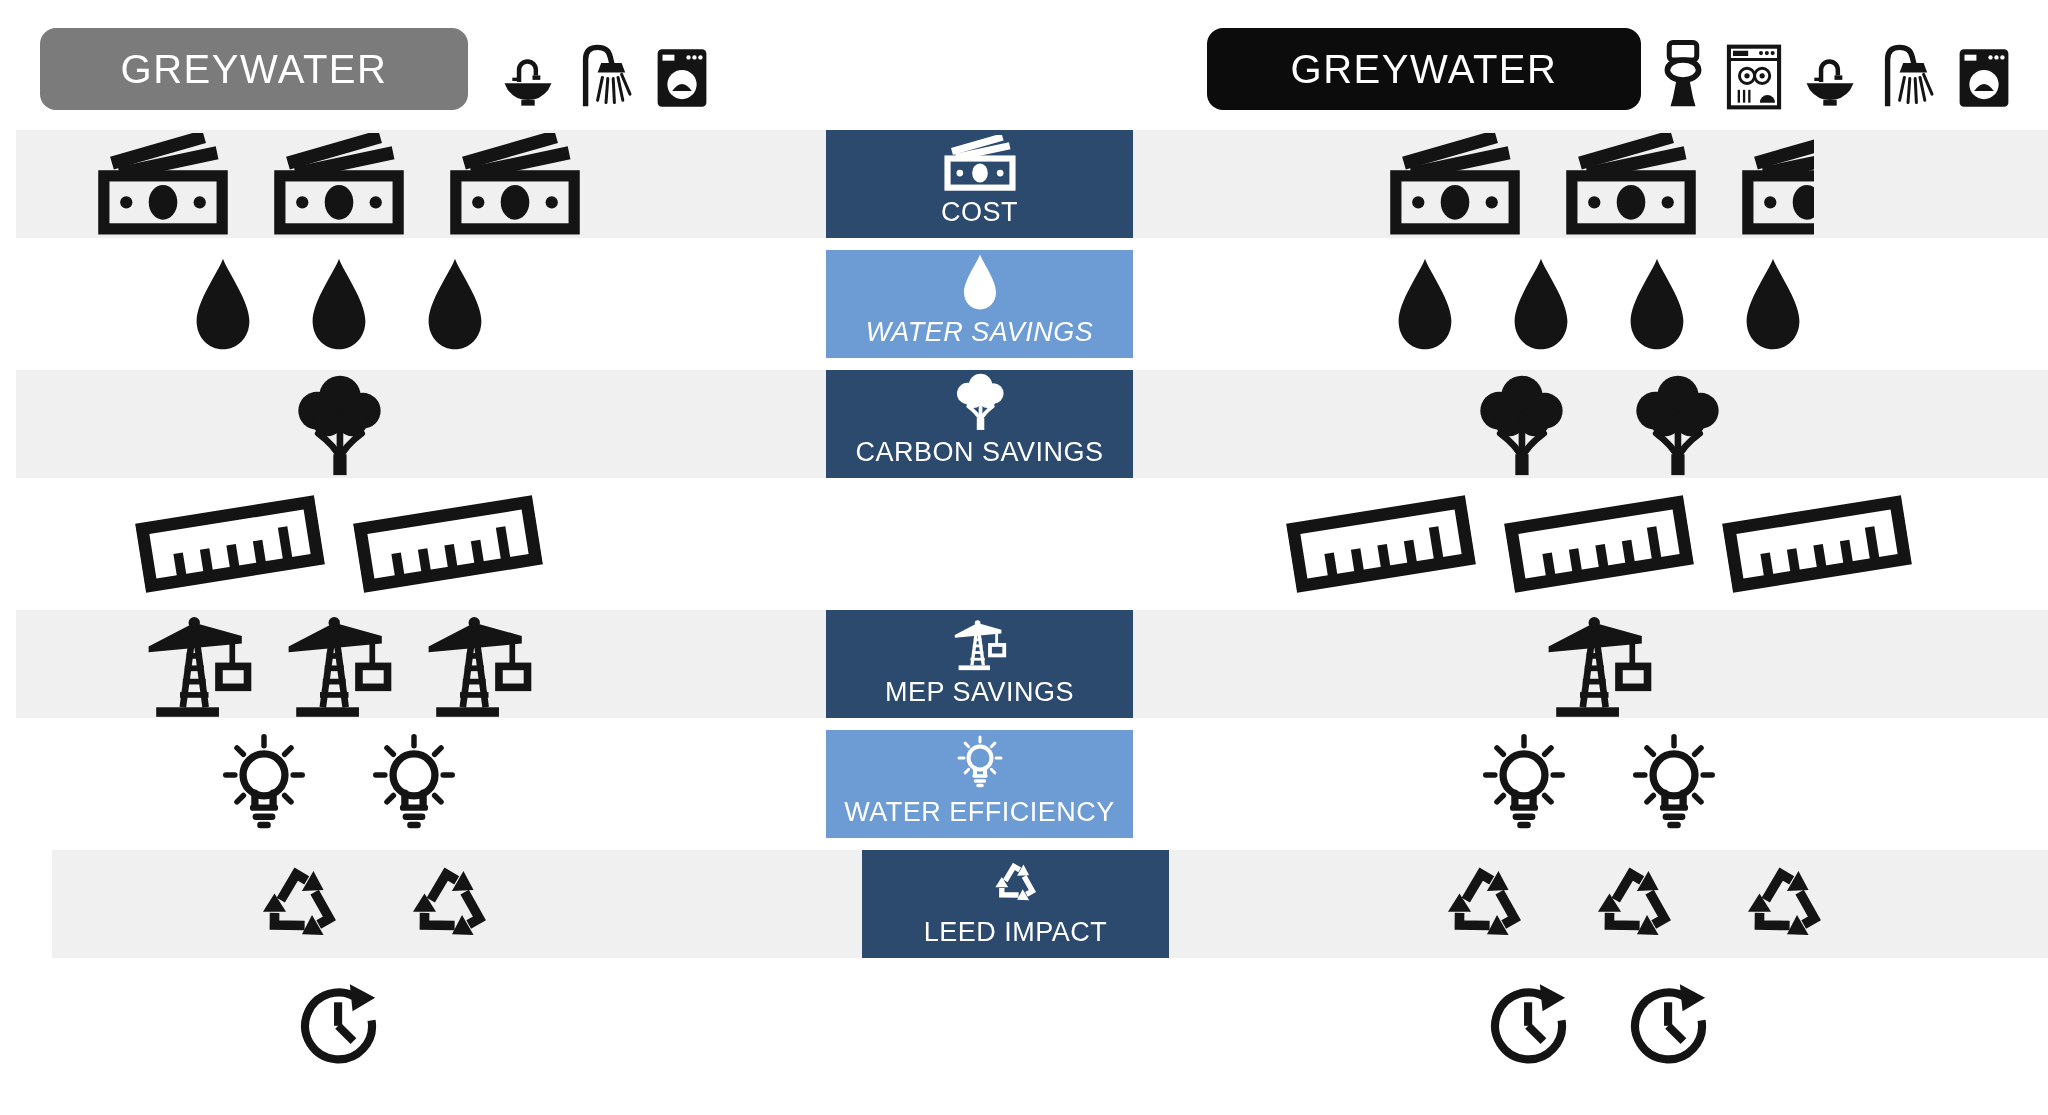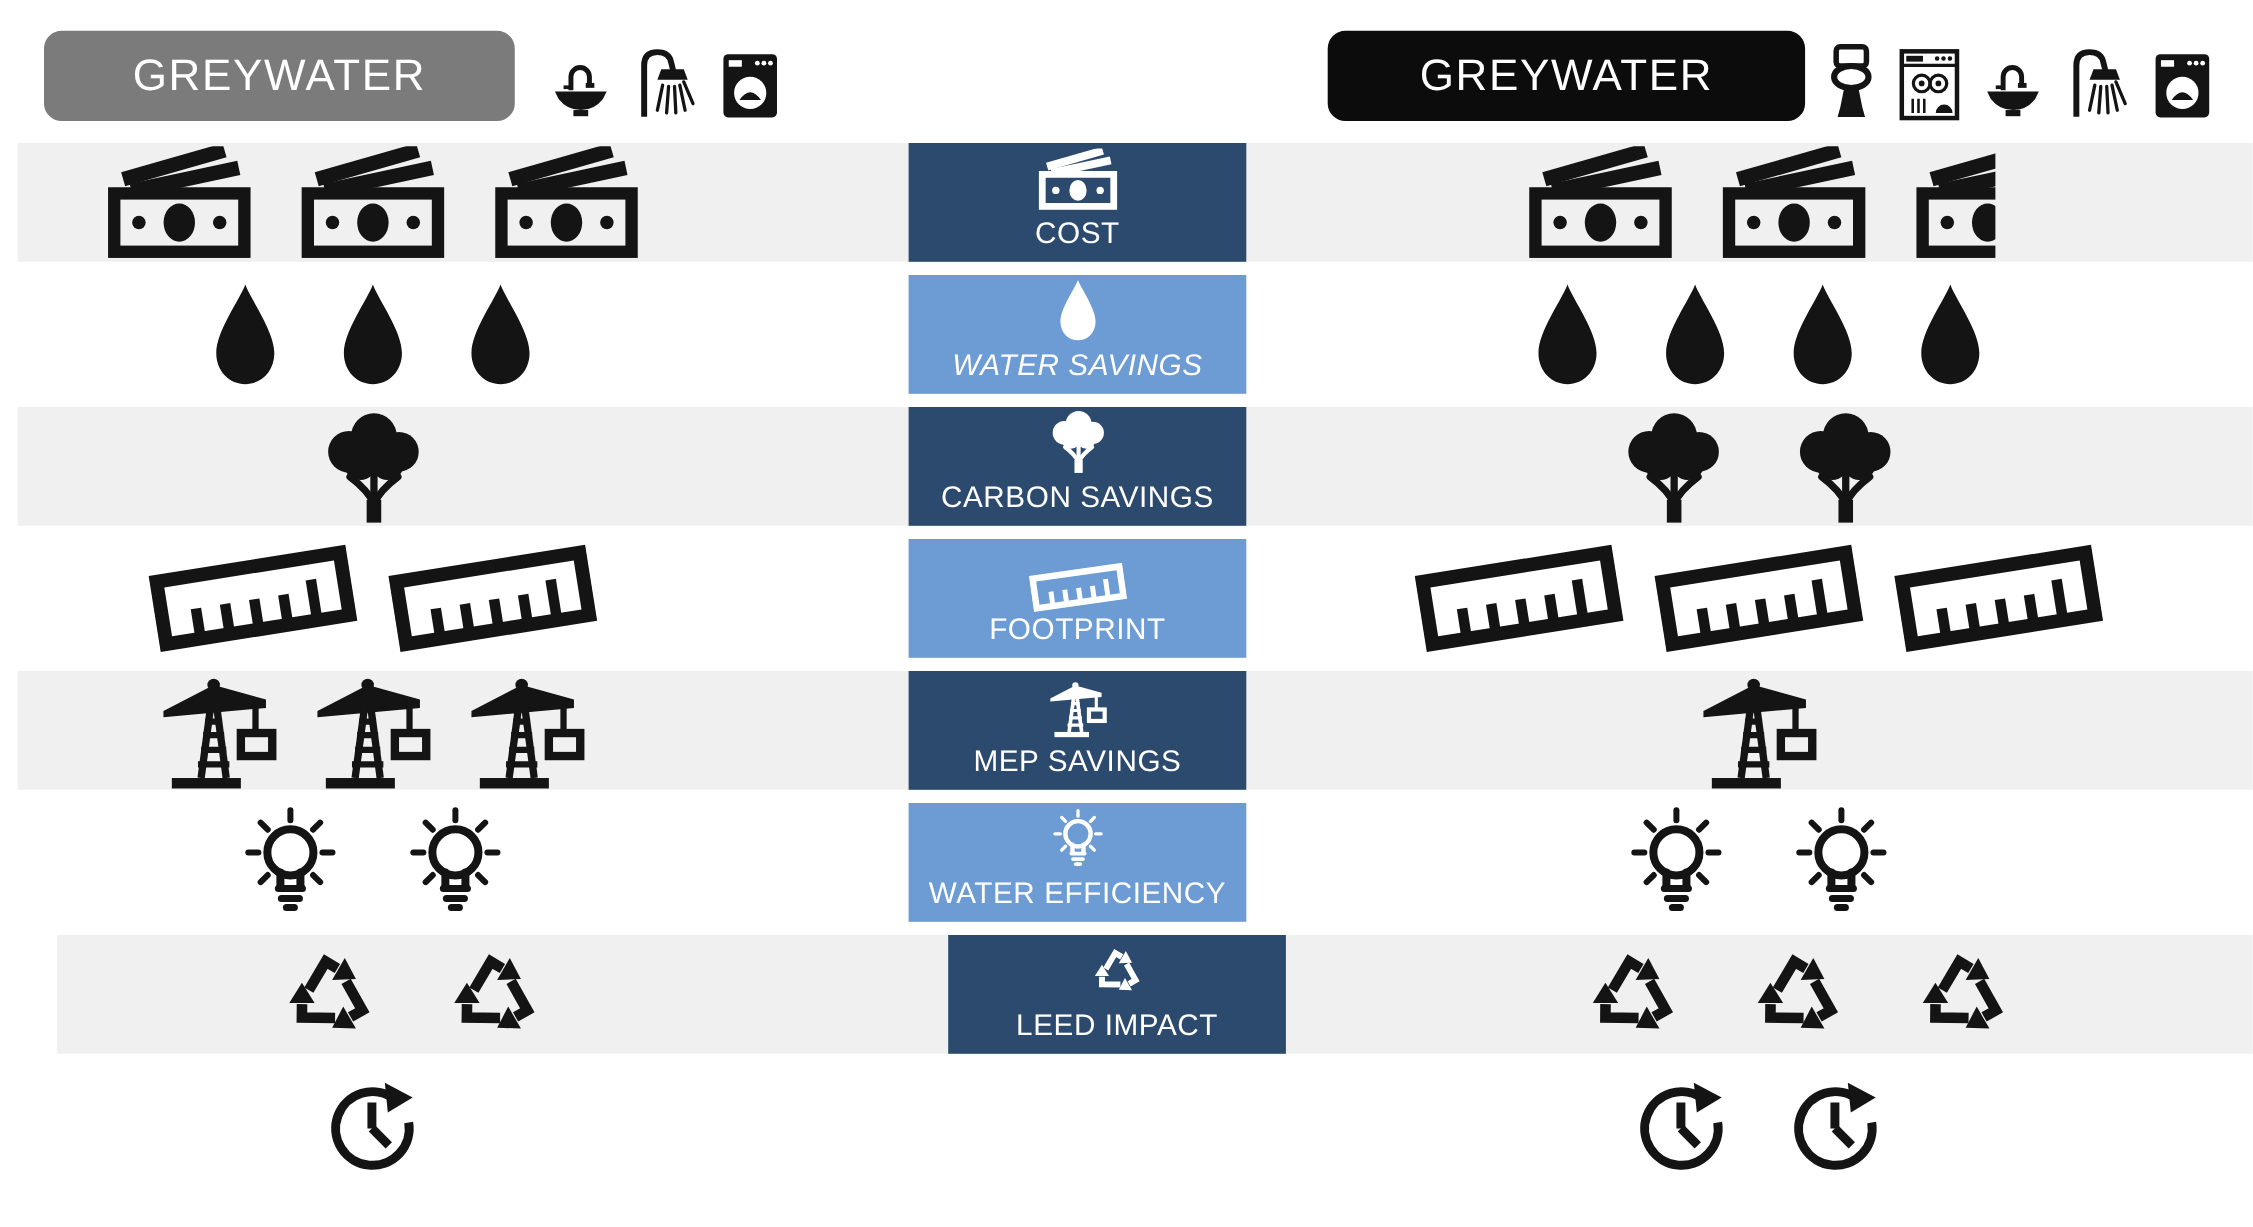--- a/index.html
+++ b/index.html
@@ -386,35 +386,20 @@
               <g stroke="currentColor" stroke-width="10">
                 <line x1="40" y1="62" x2="40" y2="38"></line>
                 <line x1="68" y1="62" x2="68" y2="38"></line>
                 <line x1="96" y1="62" x2="96" y2="38"></line>
                 <line x1="124" y1="62" x2="124" y2="38"></line>
                 <line x1="152" y1="62" x2="152" y2="28"></line>
               </g>
             </svg>
           </span>
         </div>
-        <div class="band band-light">
-          <span class="ic rot" style="width: 86px; height: 34px;">
-            <svg viewBox="0 0 190 74" width="86" height="34">
-              <rect x="7" y="7" width="176" height="60" fill="var(--hole,#fff)" stroke="currentColor" stroke-width="13"></rect>
-              <g stroke="currentColor" stroke-width="10">
-                <line x1="40" y1="62" x2="40" y2="38"></line>
-                <line x1="68" y1="62" x2="68" y2="38"></line>
-                <line x1="96" y1="62" x2="96" y2="38"></line>
-                <line x1="124" y1="62" x2="124" y2="38"></line>
-                <line x1="152" y1="62" x2="152" y2="28"></line>
-              </g>
-            </svg>
-          </span>
-          <div class="blabel">FOOTPRINT</div>
-        </div>
         <div class="cell-right" style="gap: 36px;">
           <span class="ic rot" style="width: 182px; height: 72px;">
             <svg viewBox="0 0 190 74" width="182" height="72">
               <rect x="7" y="7" width="176" height="60" fill="var(--hole,#fff)" stroke="currentColor" stroke-width="13"></rect>
               <g stroke="currentColor" stroke-width="10">
                 <line x1="40" y1="62" x2="40" y2="38"></line>
                 <line x1="68" y1="62" x2="68" y2="38"></line>
                 <line x1="96" y1="62" x2="96" y2="38"></line>
                 <line x1="124" y1="62" x2="124" y2="38"></line>
                 <line x1="152" y1="62" x2="152" y2="28"></line>

